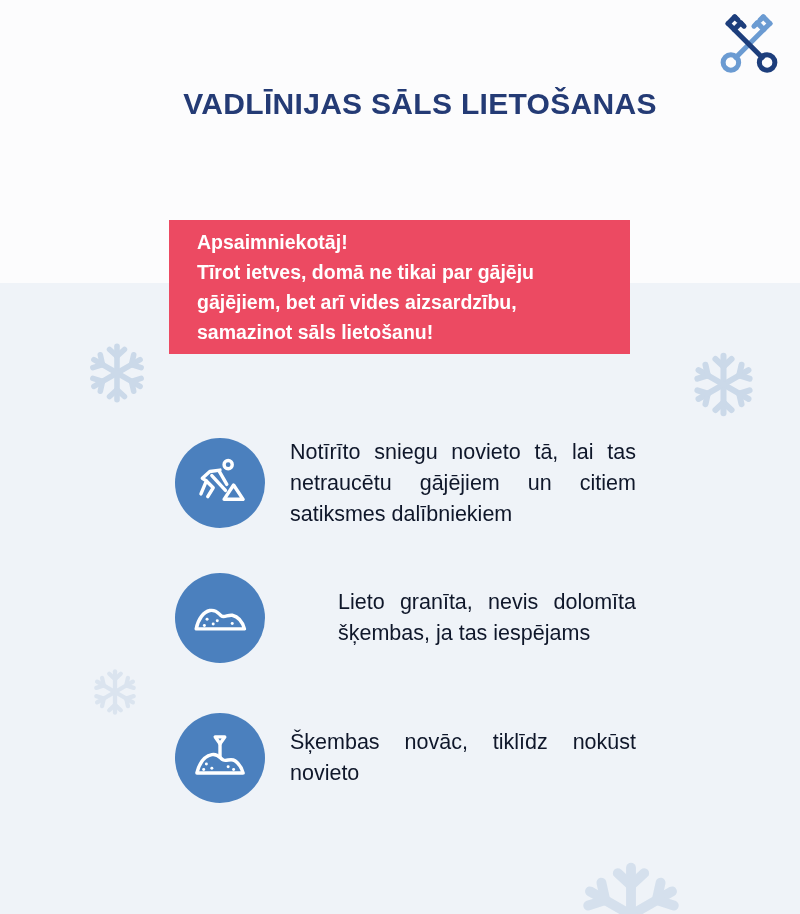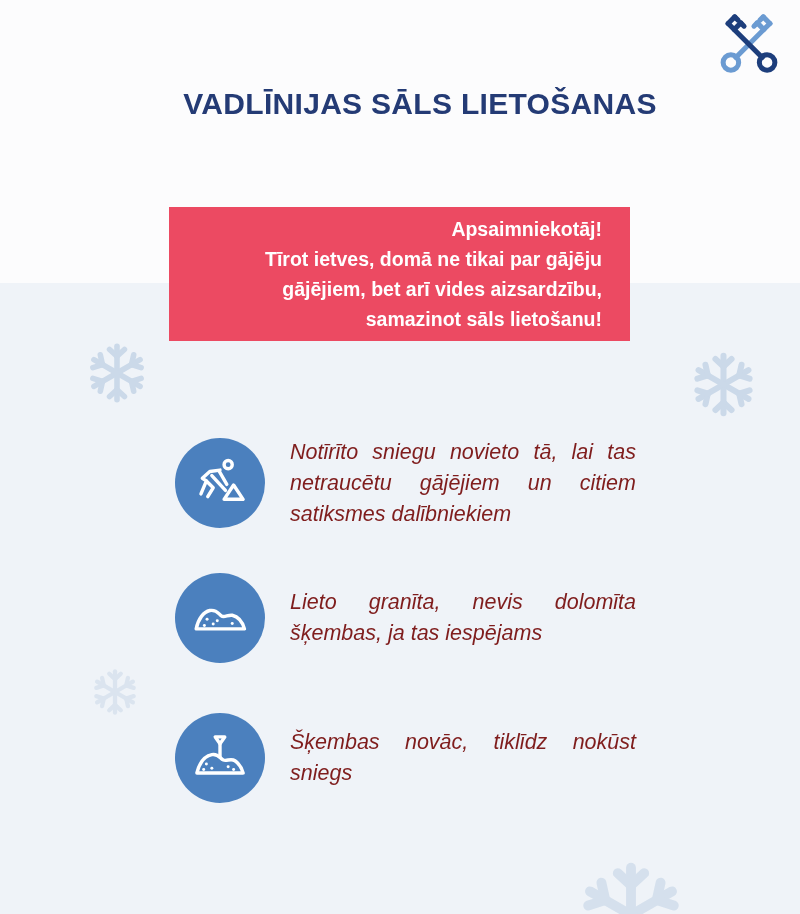--- a/index.html
+++ b/index.html
@@ -20,35 +20,35 @@
   .logo{position:absolute;left:712px;top:14px;width:74px;height:68px;}
   .logo svg{display:block;width:100%;height:100%;}
   .logo .light{stroke:#6B9BD2;}
   .logo .dark{stroke:#1D3E7C;}
 
   
   .title{position:absolute;left:0;top:84px;width:800px;text-align:center;
          color:#243B75;font-weight:bold;font-size:30px;line-height:39px;letter-spacing:.3px;padding-left:20px;}
 
   
-  .alert{position:absolute;left:169px;top:207px;width:461px;height:134px;background:#EC4A62;
-         color:#fff;display:flex;flex-direction:column;justify-content:center;text-align:right;
+  .alert{position:absolute;left:169px;top:220px;width:461px;height:134px;background:#EC4A62;
+         color:#fff;display:flex;flex-direction:column;justify-content:center;text-align:left;
          box-sizing:border-box;padding:10px 28px;}
   .alert-heading,.alert-body{font-weight:bold;font-size:19.5px;line-height:30px;}
 
   
   .row{position:absolute;left:175px;width:461px;display:flex;align-items:center;}
   .row-1{top:437px;height:92px;}
-  .row-2{top:572px;height:92px;}
+  .row-2{top:572px;height:92px;gap:48px;}
   .row-3{top:712px;height:92px;}
   .badge{width:90px;height:90px;border-radius:50%;background:#4B80BE;flex:0 0 90px;
          display:flex;align-items:center;justify-content:center;}
   .badge svg{width:68px;height:68px;display:block;}
-  .row-text{margin-left:25px;width:346px;color:#7f1d1d;font-size:21.5px;line-height:31px;
-            text-align:justify;font-style:italic;}
+  .row-text{margin-left:25px;width:346px;color:#0f172a;font-size:21.5px;line-height:31px;
+            text-align:justify;}
 </style>
 </head>
 <body>
 
 <svg width="0" height="0" style="position:absolute" aria-hidden="true">
   <defs>
     <g id="sf-arm" fill="none" stroke-linecap="round">
       <line x1="50" y1="50" x2="50" y2="7"></line>
       <line x1="50" y1="23" x2="38" y2="12"></line>
       <line x1="50" y1="23" x2="62" y2="12"></line>
@@ -156,15 +156,15 @@
         </g>
         <g fill="#fff" stroke="none">
           <circle cx="30" cy="59" r="2.2"></circle>
           <circle cx="38" cy="65" r="2.2"></circle>
           <circle cx="26" cy="67" r="2.2"></circle>
           <circle cx="62" cy="63" r="2.2"></circle>
           <circle cx="70" cy="67" r="2.2"></circle>
         </g>
       </svg>
     </div>
-    <div class="row-text">Šķembas novāc, tiklīdz nokūst sniegs</div>
+    <div class="row-text">Šķembas novāc, tiklīdz nokūst novieto</div>
   </div>
 </div>
 
 </body></html>

